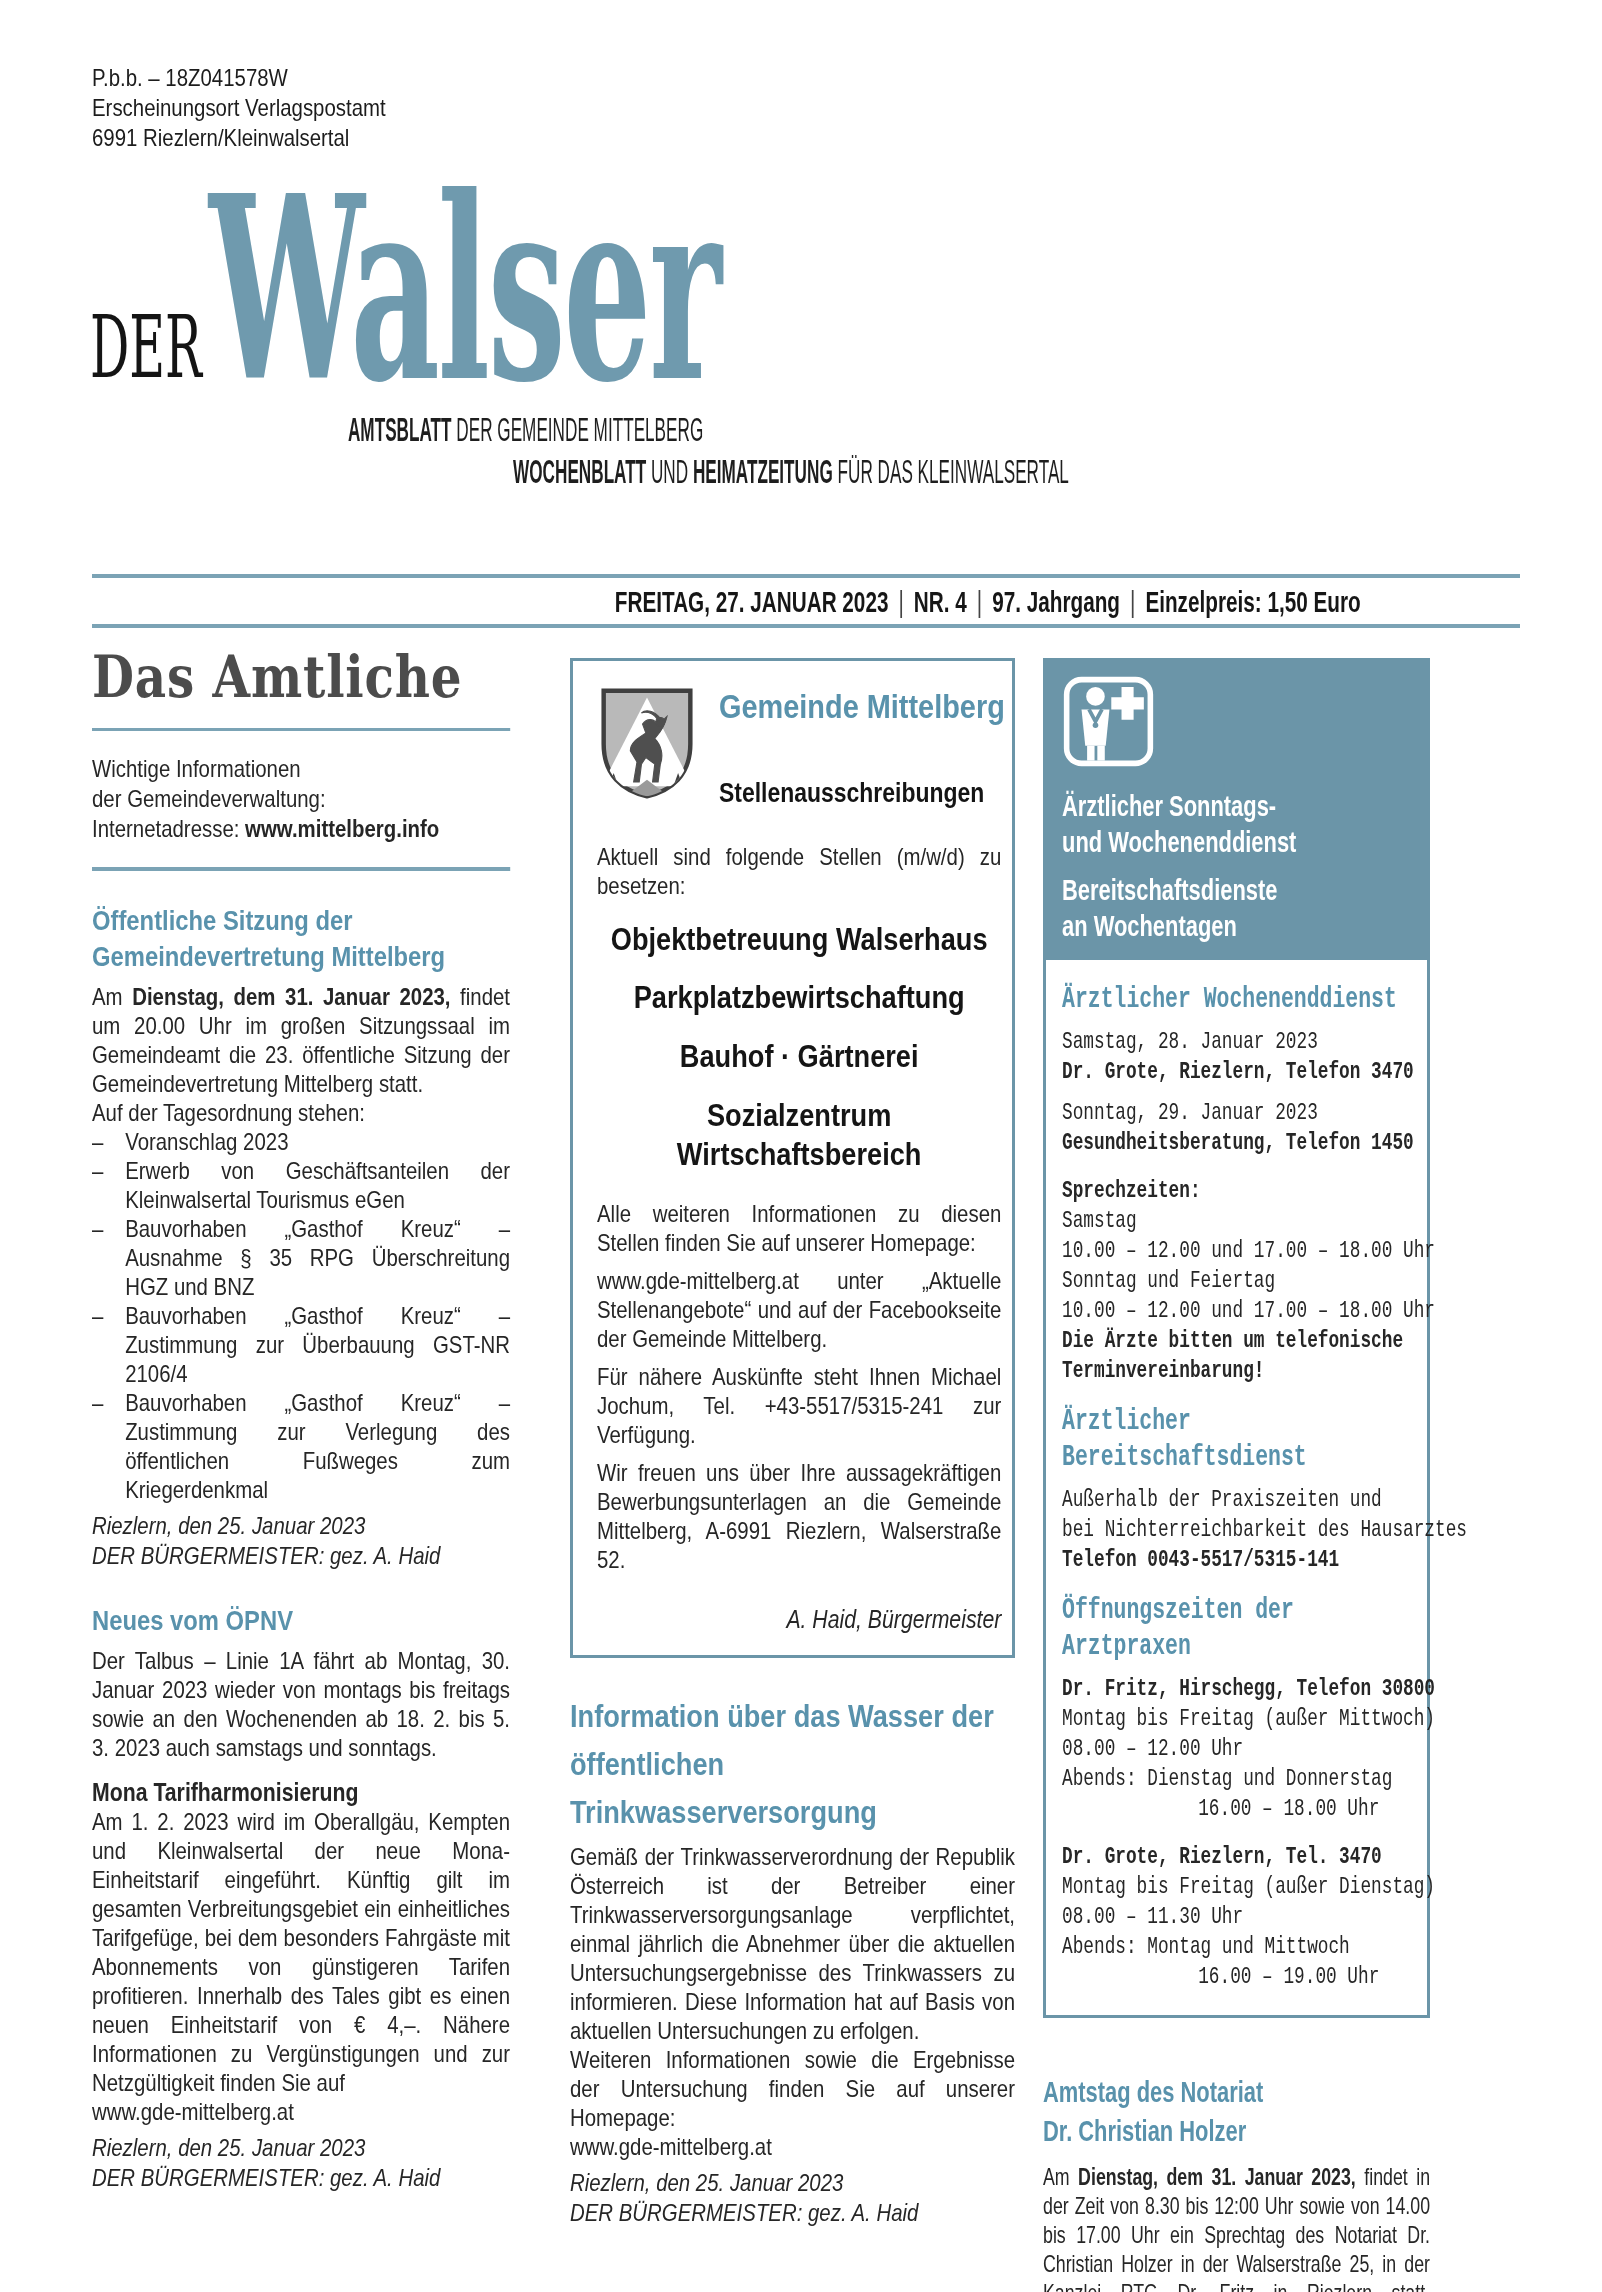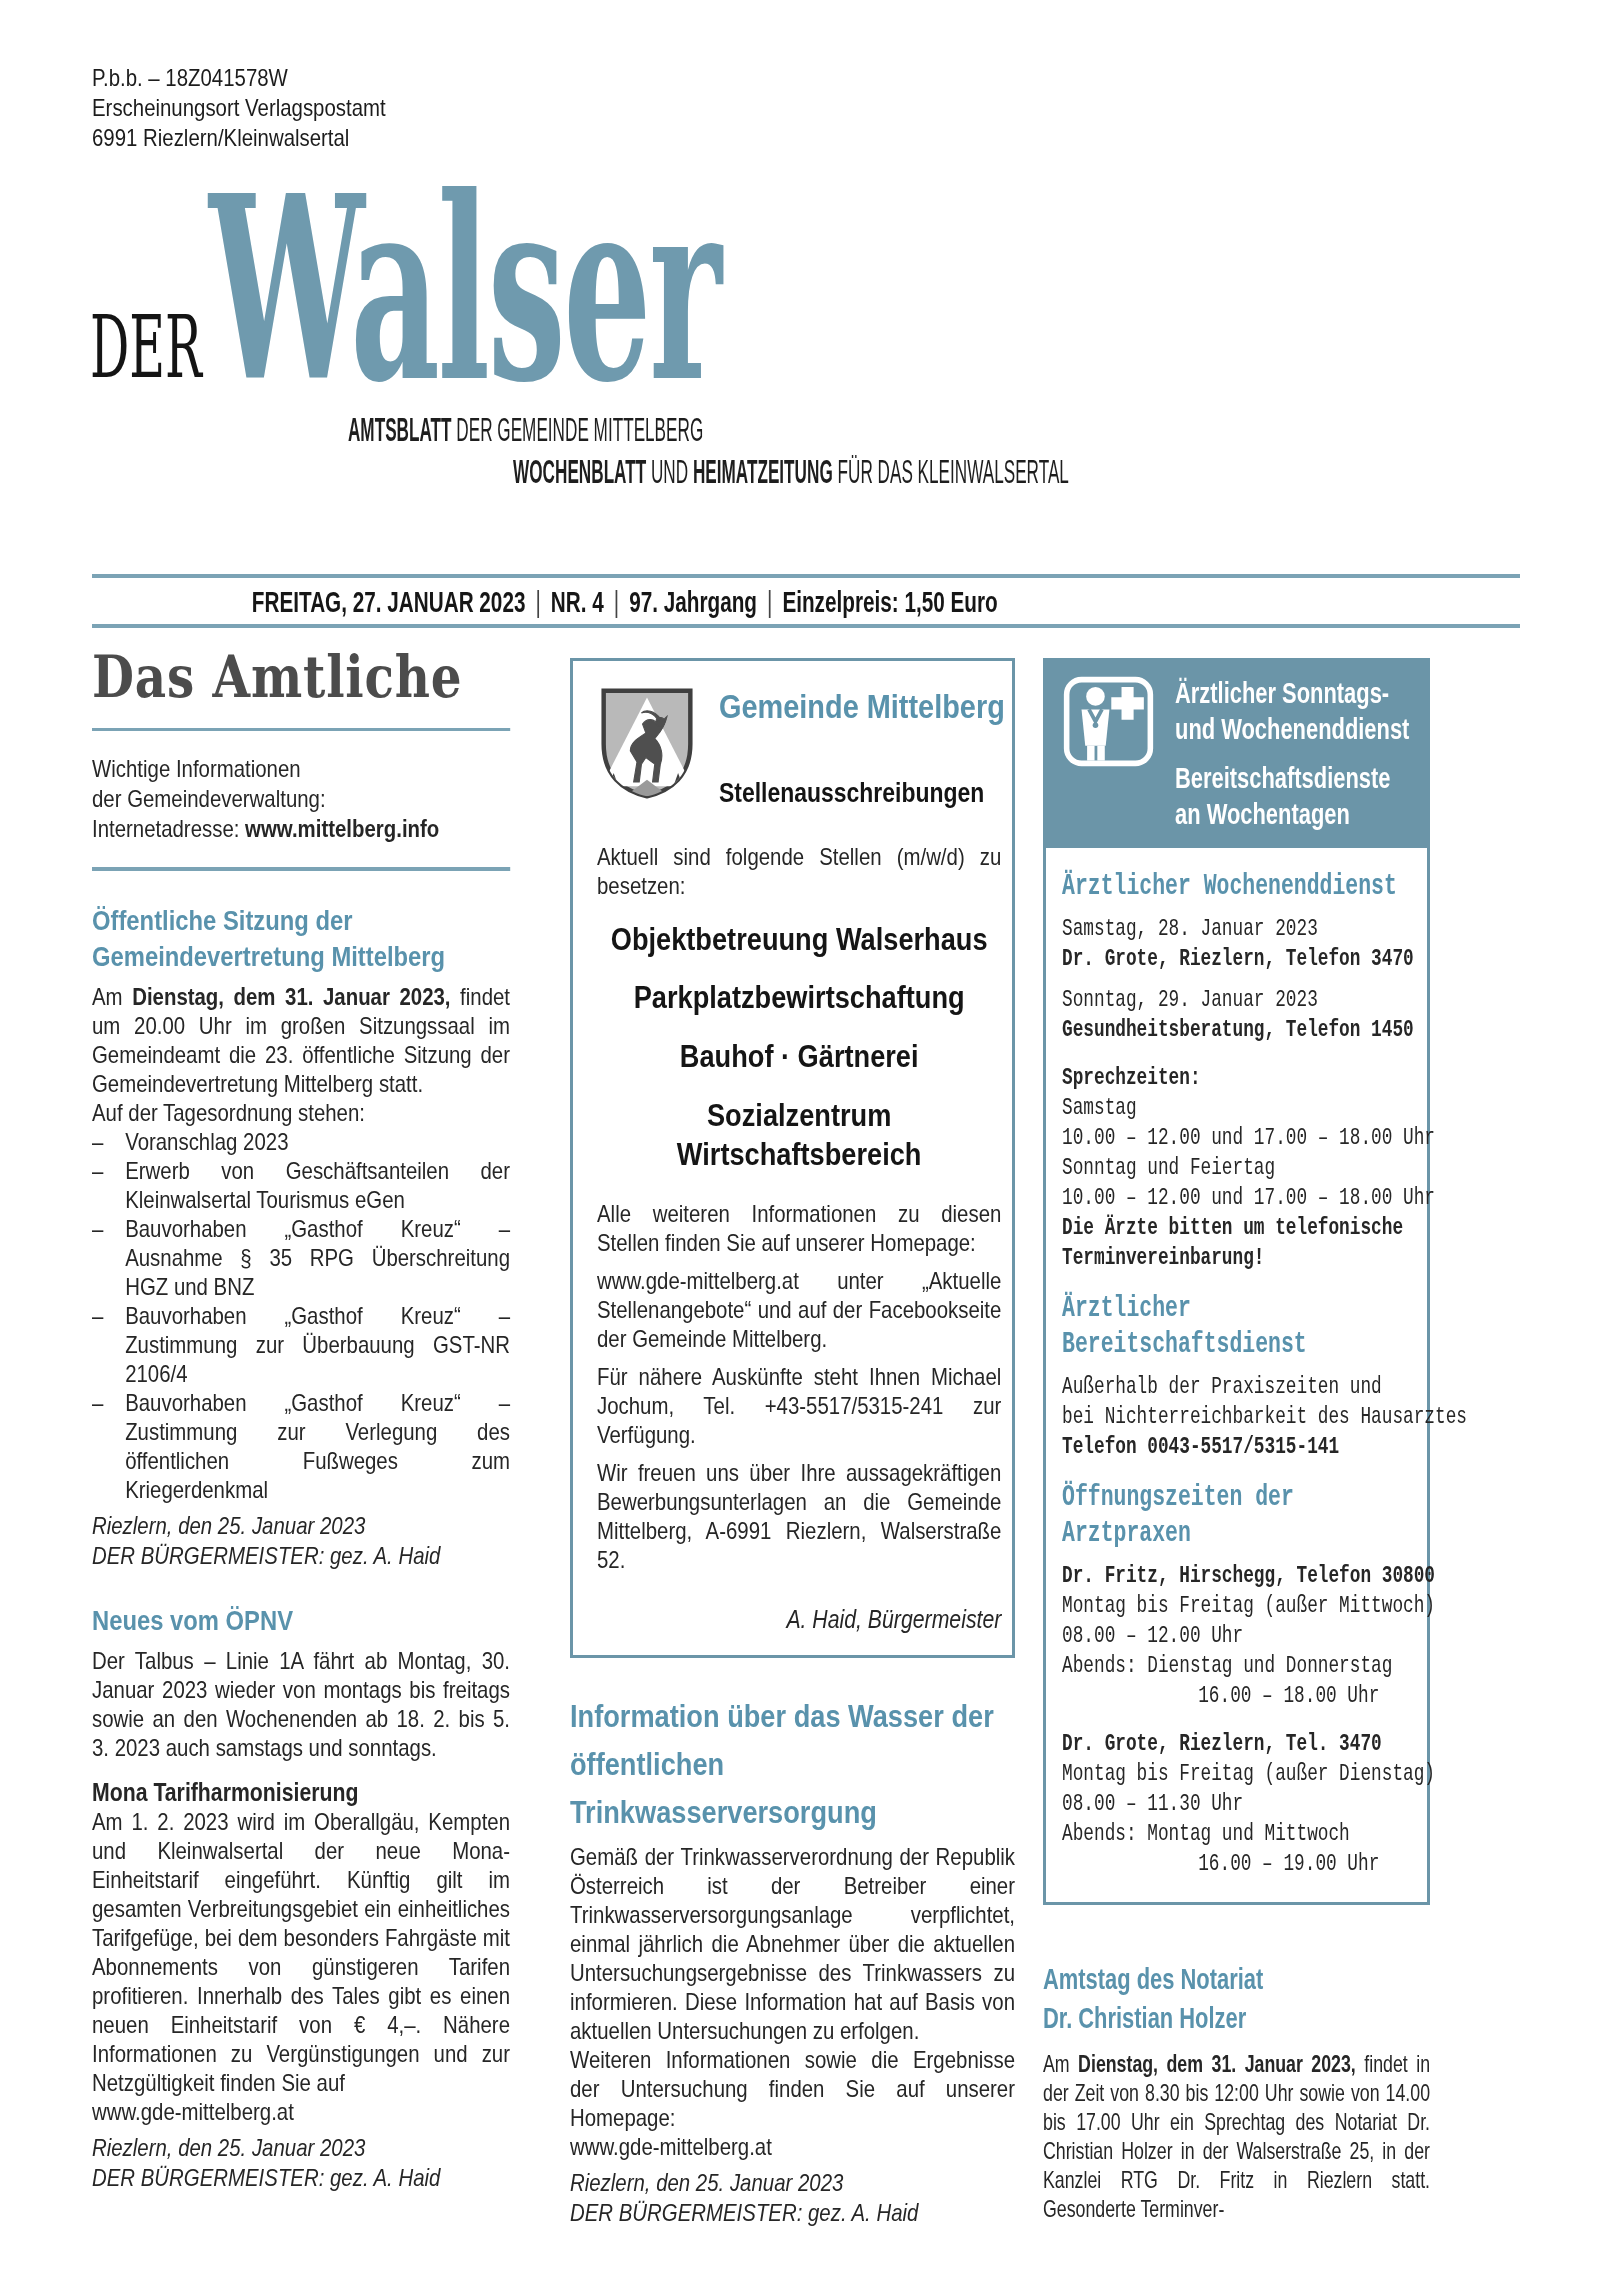--- a/index.html
+++ b/index.html
@@ -31,21 +31,21 @@
     font-weight:700; font-size:252px; line-height:252px; color:var(--walser);
     transform:scaleX(0.55); transform-origin:0 0; letter-spacing:-4.5px; white-space:nowrap;
   }
   .subline{ position:absolute; left:0; width:703px; text-align:right; font-size:33px; line-height:34px; white-space:nowrap; color:#1e1e1e; }
   #sub1{ top:413px; } #sub2{ top:455px;text-decoration:underline; }
   .subinner{ display:inline-block; transform:scaleX(0.52); transform-origin:100% 0; }
   .subline b{ font-weight:700; } .subline span{ font-weight:400; }
 
   #issuebar{ position:absolute; left:92px; top:574px; width:1428px; }
   .rule{ height:3.6px; background:var(--teal-rule); }
-  .issuetext{ text-align:left; padding:9px 0 8px; font-weight:700; font-size:29.6px; line-height:29.6px; white-space:nowrap; color:#161616; }
+  .issuetext{ text-align:right; padding:9px 0 8px; font-weight:700; font-size:29.6px; line-height:29.6px; white-space:nowrap; color:#161616; }
   .issueinner{ display:inline-block; transform:scaleX(0.70); transform-origin:50% 0; }
   .issuesep{ font-weight:400; color:#444; padding:0 14.3px; }
 
   .col{ position:absolute; }
   #col1{ left:92px; top:647px; width:418px; }
   #col2{ left:570px;  top:658px; width:445px; }
   #col3{ left:1043px; top:658px; width:387px; }
 
   
   .section-title{ font-family:"DejaVu Serif", serif; font-weight:700; color:#4c4c4c; font-size:57px; line-height:59px; letter-spacing:0.9px; }
@@ -75,21 +75,21 @@
   .boxcontent{ margin-top:34px; }
   .job{ text-align:center; font-weight:700; font-size:32px; line-height:39px; color:#151515; margin-top:19.7px; }
   .jobs{ margin-bottom:25px; }
   p.b2{ margin-top:9px; }
   .sig-right{ text-align:right; font-style:italic; font-size:25px; line-height:30px; margin-top:30px; }
   .wasser{ margin-top:34px; }
   h2.teal-lg{ color:var(--teal-head); font-size:32px; line-height:48px; font-weight:700; margin-bottom:5.4px; }
 
   
   .medbox{ border:3.6px solid var(--teal-bg); }
-  .medhead{ background:var(--teal-bg); color:#fff; padding:14.3px 16px 16px; display:flex; gap:19.7px; }
+  .medhead{ background:var(--teal-bg); color:#fff; padding:14.3px 16px 16px; display:flex; gap:19.7px;flex-direction:column; }
   .docicon{ width:93px; height:93px; flex:none; }
   .medhead-text .hline{ font-weight:700; font-size:29.6px; line-height:36px; white-space:nowrap; }
   .hgap{ height:12.5px; }
   .medbody{ background:#fff; padding:21.5px 16px 23px;font-family:Liberation Mono, monospace; }
   h3.teal{ color:var(--teal-head); font-size:29px; line-height:36px; font-weight:700; margin-bottom:9px; }
   .line{ font-size:24px; line-height:30px; white-space:nowrap; }
   .bline{ font-size:24px; line-height:30px; font-weight:700; white-space:nowrap; }
   .wrapb{ white-space:normal; }
   .grp{ margin-bottom:10.7px; }
   .grp-lg{ margin-bottom:18px; }

